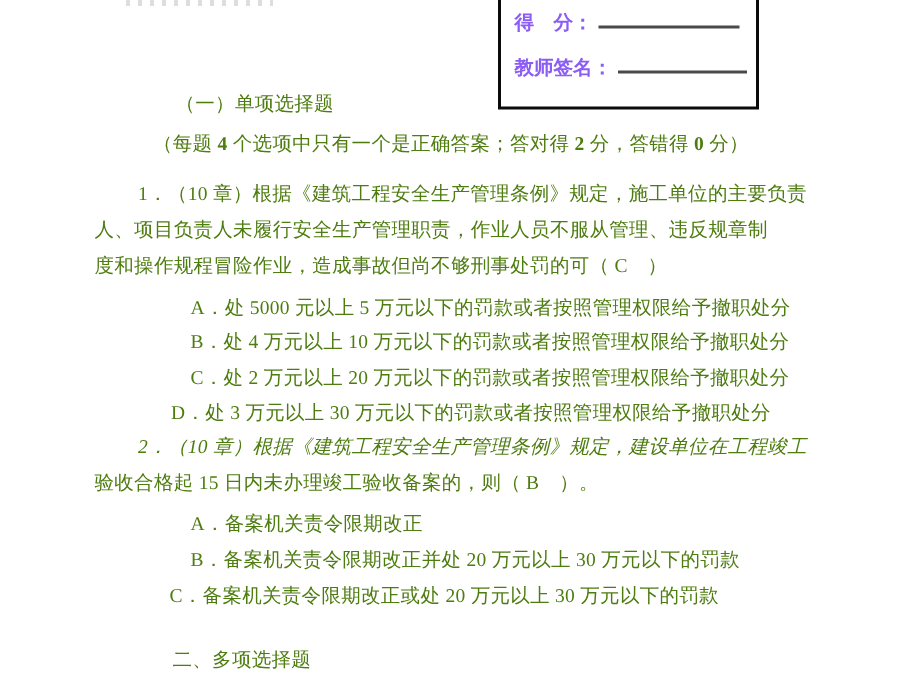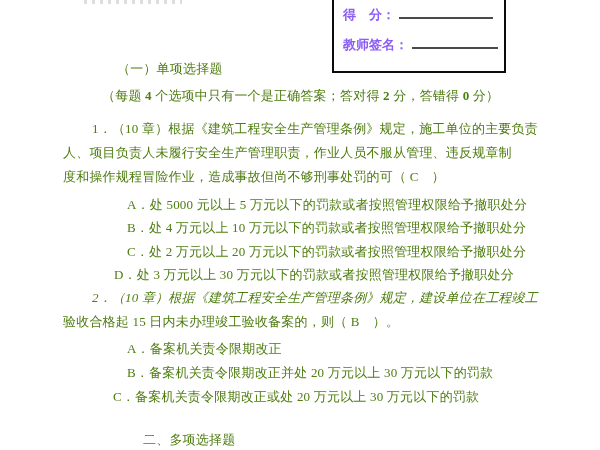--- a/index.html
+++ b/index.html
@@ -63,15 +63,15 @@
   <div class="line" style="left:127px;top:244px;font-family:Liberation Serif, serif;">C．处 2 万元以上 20 万元以下的罚款或者按照管理权限给予撤职处分</div>
   <div class="line" style="left:114px;top:267px;">D．处 3 万元以上 30 万元以下的罚款或者按照管理权限给予撤职处分</div>
 
   <div class="line" style="left:92px;top:290px;font-style:italic;">2．（10 章）根据《建筑工程安全生产管理条例》规定，建设单位在工程竣工</div>
   <div class="line" style="left:63px;top:314px;">验收合格起 15 日内未办理竣工验收备案的，则（ B　）。</div>
 
   <div class="line" style="left:127px;top:341px;">A．备案机关责令限期改正</div>
   <div class="line" style="left:127px;top:365px;">B．备案机关责令限期改正并处 20 万元以上 30 万元以下的罚款</div>
   <div class="line" style="left:113px;top:389px;text-align:right;">C．备案机关责令限期改正或处 20 万元以上 30 万元以下的罚款</div>
 
-  <div class="line" style="left:115px;top:432px;margin-left:28px;">二、多项选择题</div>
+  <div class="line" style="left:115px;top:432px;">二、多项选择题</div>
 
 </div>
 
 </body></html>

